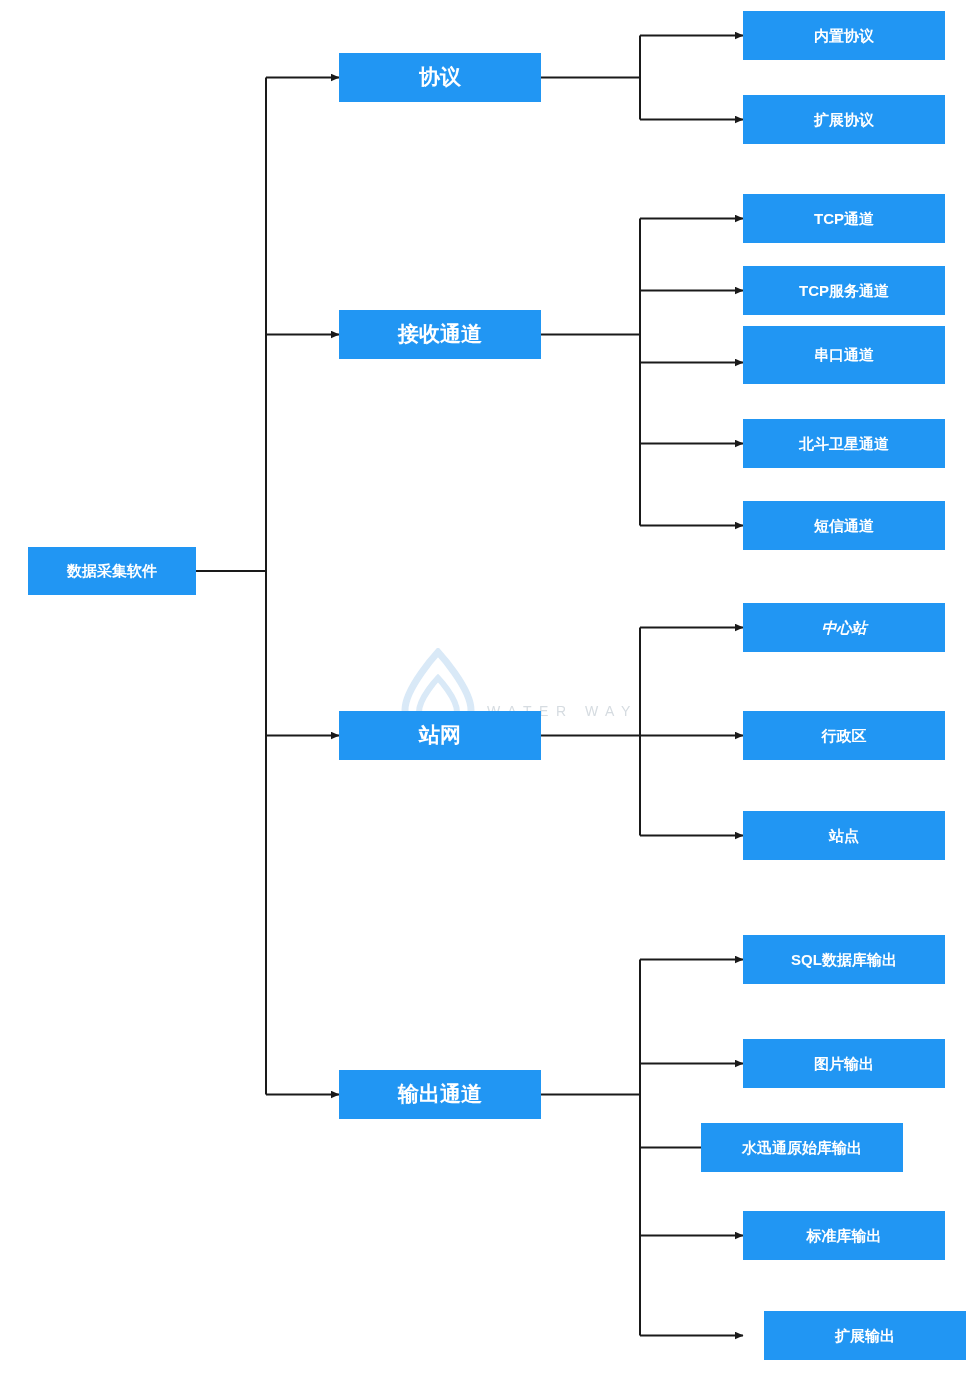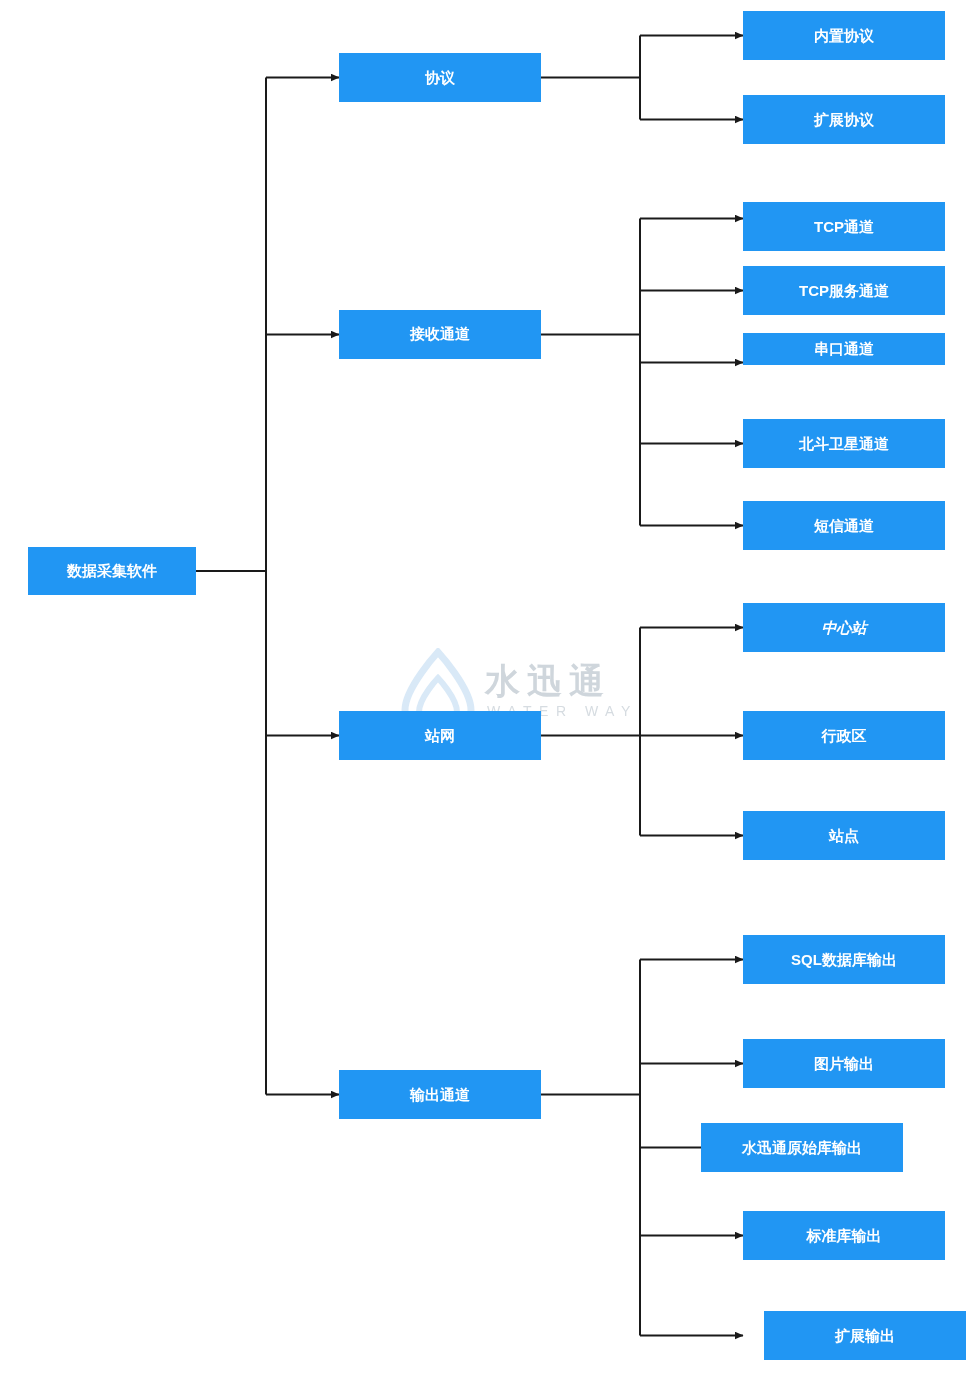--- a/index.html
+++ b/index.html
@@ -79,34 +79,33 @@
     display: flex;
     align-items: center;
     justify-content: center;
     text-align: center;
     z-index: 3;
     font-weight: 700;
     line-height: 1.15;
     padding: 0 20px;
   }
   .node-root   { font-size: 15px; }
-  .node-l2     { font-size: 15px; }
+  .node-l2     { font-size: 21px; }
   .node-l3     { font-size: 15px; }
 </style>
 </head>
 <body>
 
 <div id="diagram-root">
 
   <div class="watermark">
     <svg class="wm-mark" width="86" height="92" viewBox="0 0 86 92">
       <path d="M43 4 C43 4 10 40 10 62 C10 79 25 89 43 89 C61 89 76 79 76 62 C76 40 43 4 43 4 Z" fill="none" stroke="#d9e9f7" stroke-width="7"></path>
       <path d="M43 30 C43 30 24 50 24 64 C24 75 33 82 43 82 C53 82 62 75 62 64 C62 50 43 30 43 30 Z" fill="none" stroke="#d9e9f7" stroke-width="6"></path>
     </svg>
-    <div class="wm-cn">水迅通</div>
     <div class="wm-en">WATER WAY</div>
   </div>
 
   <svg id="connectors" width="977" height="1390">
     <defs>
       <marker id="arrow" markerWidth="9" markerHeight="8" refX="8.5" refY="4" orient="auto" markerUnits="userSpaceOnUse">
         <path d="M0,0 L9,4 L0,8 z" fill="#1a1a1a"></path>
       </marker>
     </defs>
     <g id="connector-group" stroke="#1a1a1a" stroke-width="2" fill="none">
@@ -141,23 +140,23 @@
         <polyline points="640,1335.5 743,1335.5" marker-end="url(#arrow)"></polyline>
       </g>
   </svg>
 
   <div id="nodes-layer">
       <div class="node node-root" style="left: 28px; top: 547px; width: 168px; height: 48px;">数据采集软件</div>
       <div class="node node-l2" style="left: 339px; top: 53px; width: 202px; height: 49px;">协议</div>
       <div class="node node-l3" style="left: 743px; top: 11px; width: 202px; height: 49px;">内置协议</div>
       <div class="node node-l3" style="left: 743px; top: 95px; width: 202px; height: 49px;">扩展协议</div>
       <div class="node node-l2" style="left: 339px; top: 310px; width: 202px; height: 49px; font-family: Liberation Serif, serif;">接收通道</div>
-      <div class="node node-l3" style="left: 743px; top: 194px; width: 202px; height: 49px; margin-top: 8px;">TCP通道</div>
+      <div class="node node-l3" style="left: 743px; top: 194px; width: 202px; height: 49px;">TCP通道</div>
       <div class="node node-l3" style="left: 743px; top: 266px; width: 202px; height: 49px;">TCP服务通道</div>
-      <div class="node node-l3" style="left: 743px; top: 333px; width: 202px; height: 32px;">串口通道</div>
+      <div class="node node-l3" style="left: 743px; top: 326px; width: 202px; height: 58px;">串口通道</div>
       <div class="node node-l3" style="left: 743px; top: 419px; width: 202px; height: 49px;">北斗卫星通道</div>
       <div class="node node-l3" style="left: 743px; top: 501px; width: 202px; height: 49px;">短信通道</div>
       <div class="node node-l2" style="left: 339px; top: 711px; width: 202px; height: 49px;">站网</div>
       <div class="node node-l3" style="left: 743px; top: 603px; width: 202px; height: 49px; font-style: italic;">中心站</div>
       <div class="node node-l3" style="left: 743px; top: 711px; width: 202px; height: 49px;">行政区</div>
       <div class="node node-l3" style="left: 743px; top: 811px; width: 202px; height: 49px;">站点</div>
       <div class="node node-l2" style="left: 339px; top: 1070px; width: 202px; height: 49px;">输出通道</div>
       <div class="node node-l3" style="left: 743px; top: 935px; width: 202px; height: 49px;">SQL数据库输出</div>
       <div class="node node-l3" style="left: 743px; top: 1039px; width: 202px; height: 49px;">图片输出</div>
       <div class="node node-l3" style="left: 701px; top: 1123px; width: 202px; height: 49px;">水迅通原始库输出</div>

